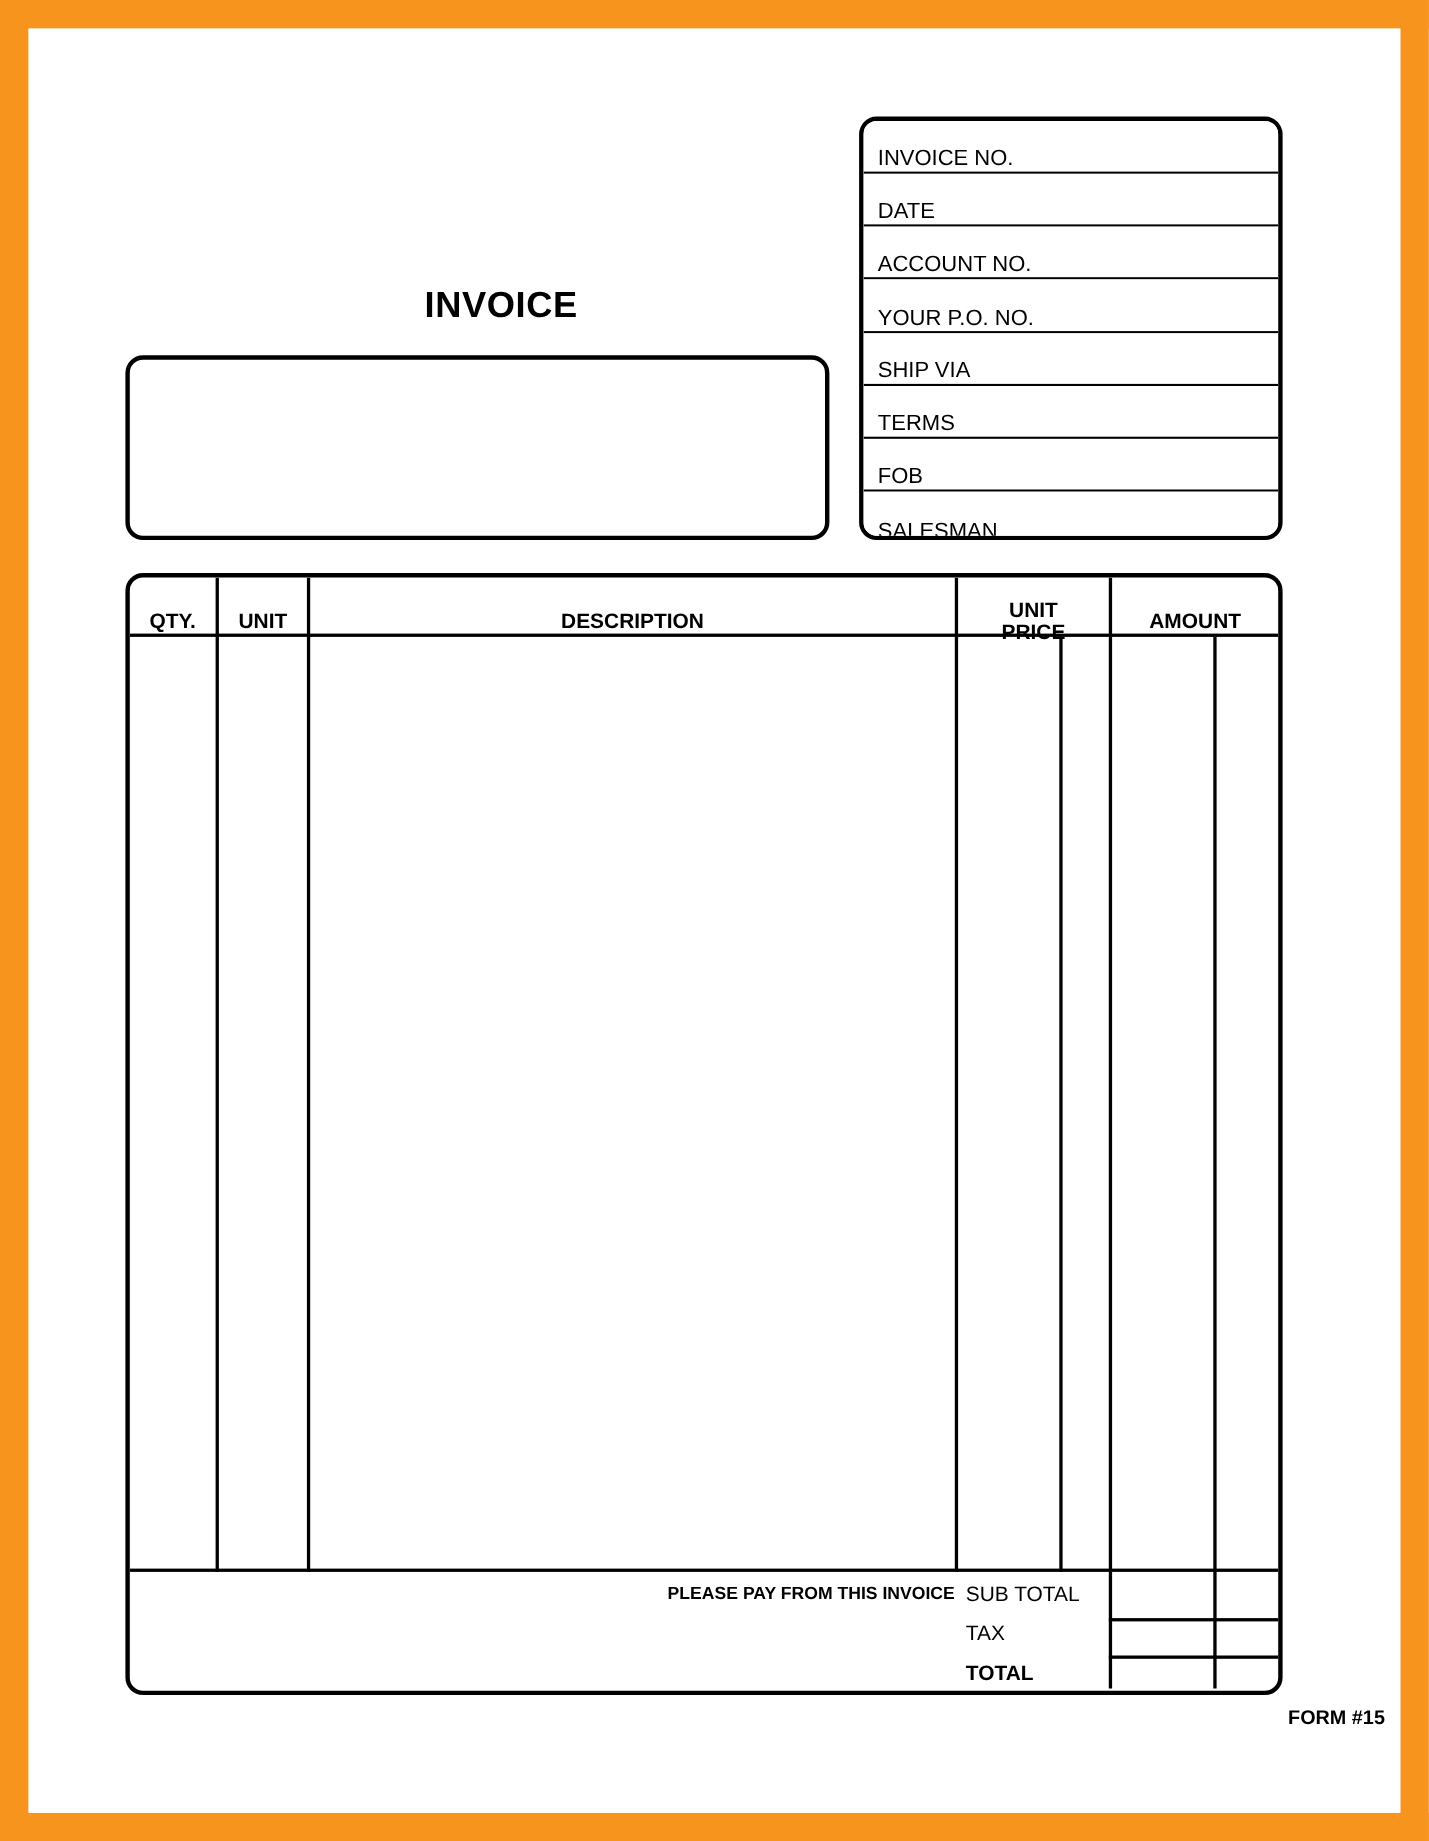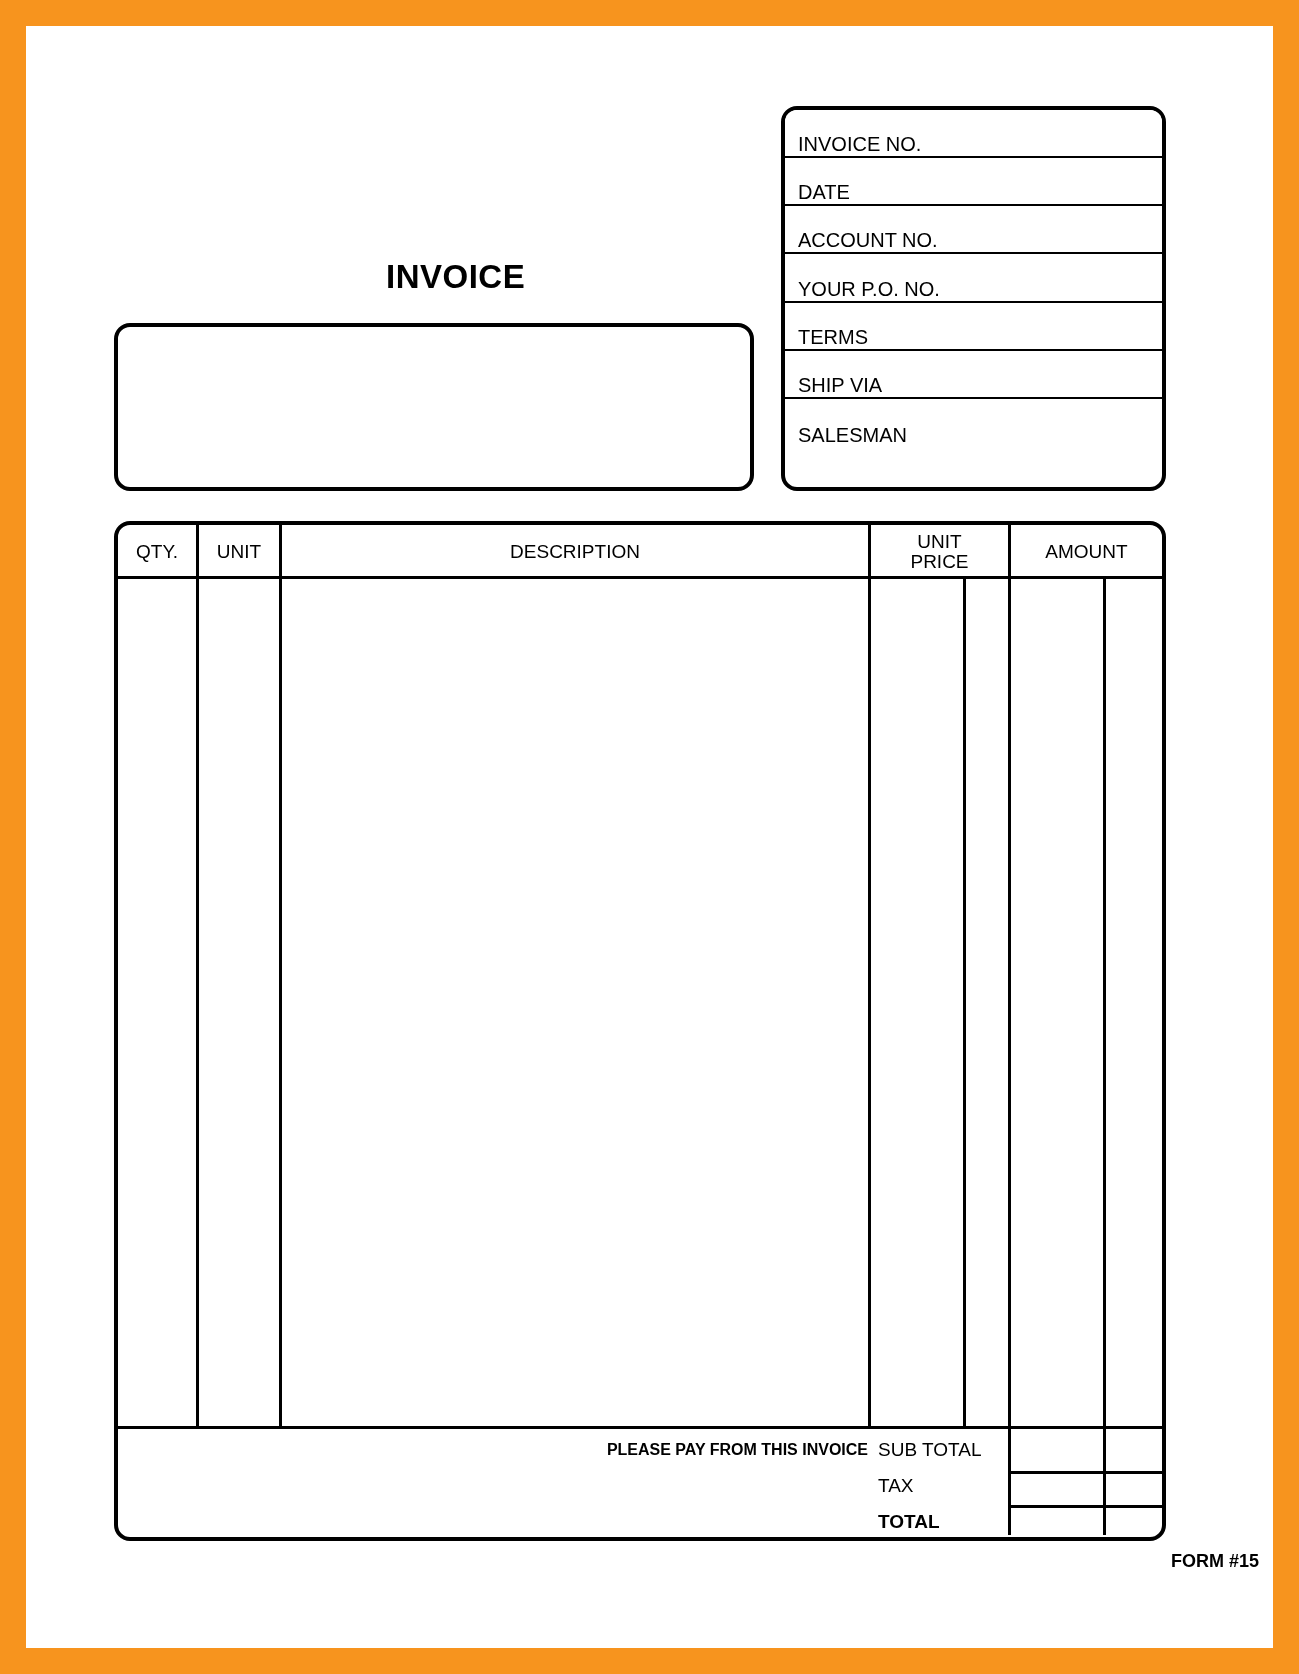--- a/index.html
+++ b/index.html
@@ -103,27 +103,27 @@
     overflow: hidden;
   }
   .items-head {
     position: relative;
     height: 54px;
     border-bottom: 3px solid #000;
     box-sizing: border-box;
   }
   .th {
     position: absolute;
-    top: 0;
+    top: 14px;
     height: 54px;
     display: flex;
     align-items: center;
     justify-content: center;
     font-size: 19px;
-    font-weight: normal;
+    font-weight: bold;
     text-align: center;
     box-sizing: border-box;
     color: #000;
     line-height: 1.05;
   }
   .vline {
     position: absolute;
     width: 3px;
     background: #000;
     top: 0;
@@ -196,24 +196,27 @@
       <div class="header-row">
         <span>DATE</span>
       </div>
       <div class="header-row">
         <span>ACCOUNT NO.</span>
       </div>
       <div class="header-row">
         <span>YOUR P.O. NO.</span>
       </div>
       <div class="header-row">
+        <span>SHIP VIA</span>
+      </div>
+      <div class="header-row">
         <span>TERMS</span>
       </div>
       <div class="header-row">
-        <span>SHIP VIA</span>
+        <span>FOB</span>
       </div>
       <div class="header-row">
         <span>SALESMAN</span>
       </div>
     </div>
 
     <div class="items-box">
 
       <div class="items-head">
         <div class="th" style="left:0;width:78px;">QTY.</div>

